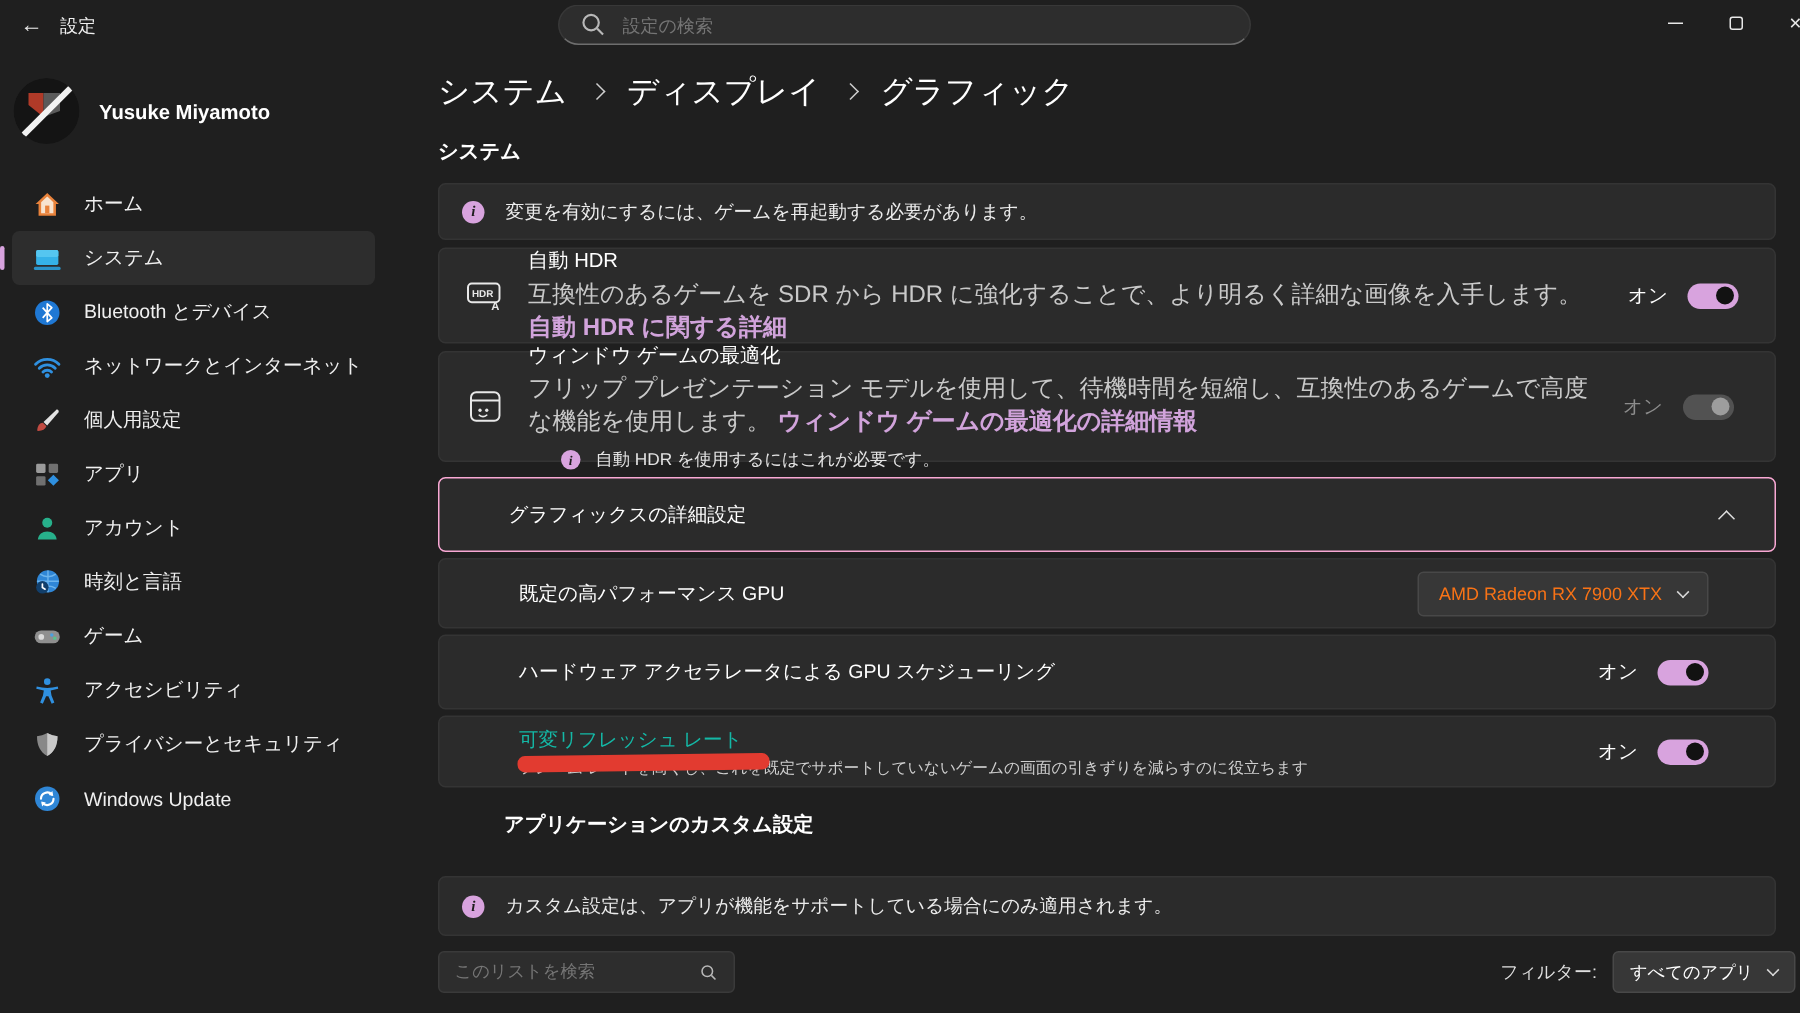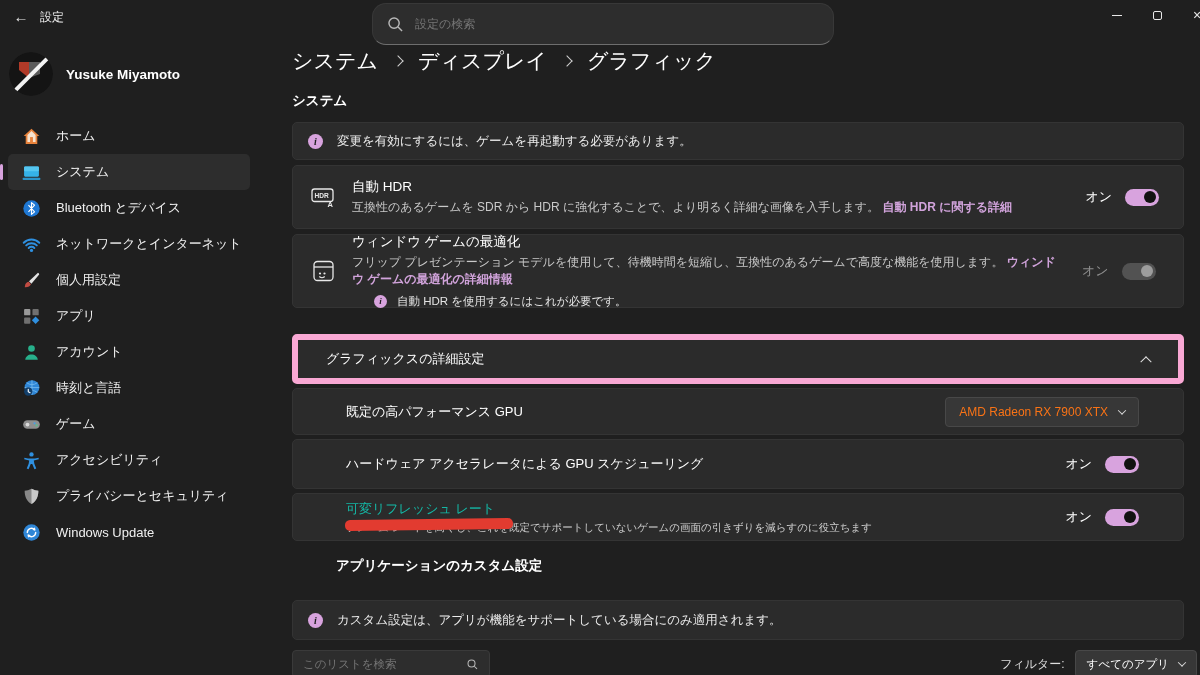--- a/index.html
+++ b/index.html
@@ -3,21 +3,21 @@
 <meta charset="utf-8">
 <style>
   * { margin:0; padding:0; box-sizing:border-box; }
   html,body { width:1200px; height:675px; overflow:hidden; }
   body { background:#1f1f1f; color:#fff; font-family:"Liberation Sans", sans-serif; position:relative; }
 
   
   .titlebar { position:absolute; top:0; left:0; width:1200px; height:32px; }
   .back-btn { position:absolute; left:8px; top:4px; width:26px; height:24px; display:flex; align-items:center; justify-content:center; font-size:15px; color:#e8e8e8; border-radius:4px; cursor:pointer; }
   .app-title { position:absolute; left:40px; top:9px; font-size:12px; color:#f0f0f0; }
-  .tb-search { position:absolute; left:372px; top:3px; width:462px; height:42px; background:#2d2d2d; border:1px solid #383838; border-bottom:1px solid #6e6e6e; border-radius:14px; display:flex; align-items:center; gap:10px; padding:0 13px; }
+  .tb-search { position:absolute; left:372px; top:3px; width:462px; height:27px; background:#2d2d2d; border:1px solid #383838; border-bottom:1px solid #6e6e6e; border-radius:14px; display:flex; align-items:center; gap:10px; padding:0 13px; }
   .tb-search input { flex:1; background:transparent; border:none; outline:none; color:#cfcfcf; font-size:12px; font-family:inherit; }
   .win-controls { position:absolute; left:1097px; top:0; display:flex; }
   .win-btn { width:40px; height:30px; display:flex; align-items:center; justify-content:center; color:#e8e8e8; cursor:pointer; }
   .glyph-min { width:10px; height:1px; background:#e8e8e8; }
   .glyph-max { width:9px; height:9px; border:1px solid #e8e8e8; border-radius:2px; }
   .glyph-close { font-size:14px; line-height:1; }
 
   
   .sidebar { position:absolute; top:32px; left:0; width:284px; bottom:0; }
   .profile { display:flex; align-items:center; gap:13px; padding:20px 0 0 9px; cursor:pointer; }
@@ -43,32 +43,32 @@
   .info-dot { width:15px; height:15px; border-radius:50%; background:#d8a3de; color:#1d1d1d; font-size:10px; font-weight:bold; font-family:"Liberation Serif", serif; font-style:italic; display:flex; align-items:center; justify-content:center; flex:0 0 auto; }
   .info-dot.small { width:13px; height:13px; font-size:9px; }
 
   .card { margin-top:5px; background:#2b2b2b; border:1px solid #343434; border-radius:5px; display:flex; align-items:center; padding:0 24px 0 16px; }
   .card.autohdr { height:64px; }
   .card.windowed { height:74px; }
   .card-icon { width:30px; margin-right:13px; flex:0 0 auto; display:flex; justify-content:center; }
   .card-text { flex:1; min-width:0; }
   .card.windowed .card-text { max-width:712px; }
   .card-title { font-size:13.5px; color:#fff; }
-  .card-desc { font-size:12px; color:#c9c9c9; margin-top:3px; line-height:1.35; }
+  .card-desc { font-size:16px; color:#c9c9c9; margin-top:3px; line-height:1.35; }
   .link { color:#d1a3db; font-weight:bold; cursor:pointer; }
   .note { margin-top:7px; display:flex; align-items:center; gap:10px; margin-left:22px; font-size:11.5px; color:#e4e4e4; }
   .state { display:flex; align-items:center; gap:13px; margin-left:18px; flex:0 0 auto; }
   .state-label { font-size:13px; color:#fff; }
   .state-label.dim { color:#8d8d8d; }
   .toggle { width:34px; height:17px; border-radius:9px; background:#d8a3de; position:relative; cursor:pointer; flex:0 0 auto; }
   .toggle::after { content:""; position:absolute; right:3px; top:2.5px; width:12px; height:12px; border-radius:50%; background:#121212; }
   .toggle.disabled { background:#525252; }
   .toggle.disabled::after { background:#9d9d9d; }
 
-  .expander { margin-top:26px; height:50px; background:#2b2b2b; border:6px solid #f9a8d4; border-radius:5px; display:flex; align-items:center; justify-content:space-between; padding:0 28px 0 28px; cursor:pointer; }
+  .expander { margin-top:10px; height:50px; background:#2b2b2b; border:1px solid #f9a8d4; border-radius:5px; display:flex; align-items:center; justify-content:space-between; padding:0 28px 0 46px; cursor:pointer; }
   .expander-title { font-size:13px; color:#fff; }
   .chev-up { width:8px; height:8px; border-right:1.6px solid #e0e0e0; border-bottom:1.6px solid #e0e0e0; transform:rotate(-135deg) translate(-2px,-2px); }
   .chev-down { width:6px; height:6px; border-right:1.4px solid #d8d8d8; border-bottom:1.4px solid #d8d8d8; transform:rotate(45deg) translate(-1px,-1px); flex:0 0 auto; }
 
   .subrow { margin-top:4px; background:#2b2b2b; border:1px solid #343434; border-radius:5px; display:flex; align-items:center; padding:0 44px 0 53px; }
   .subrow.gpu { height:47px; }
   .subrow.sched { height:50px; }
   .subrow.vrr { height:48px; position:relative; }
   .subrow-label { font-size:13px; color:#fff; flex:1; }
   .dropdown { background:#373737; border:1px solid #484848; border-radius:4px; height:30px; display:flex; align-items:center; gap:11px; padding:0 13px; font-size:12px; color:#f97316; cursor:pointer; }

